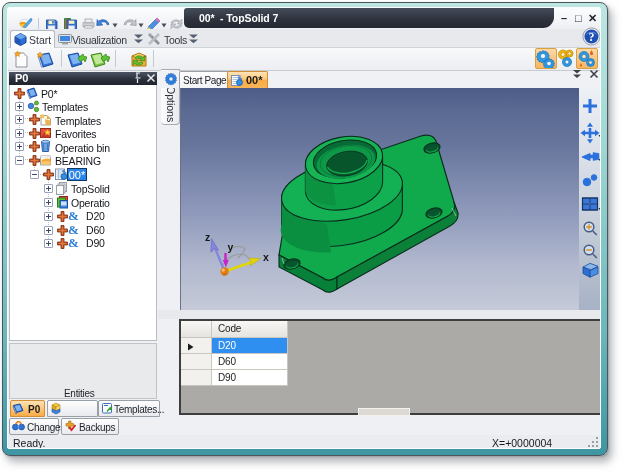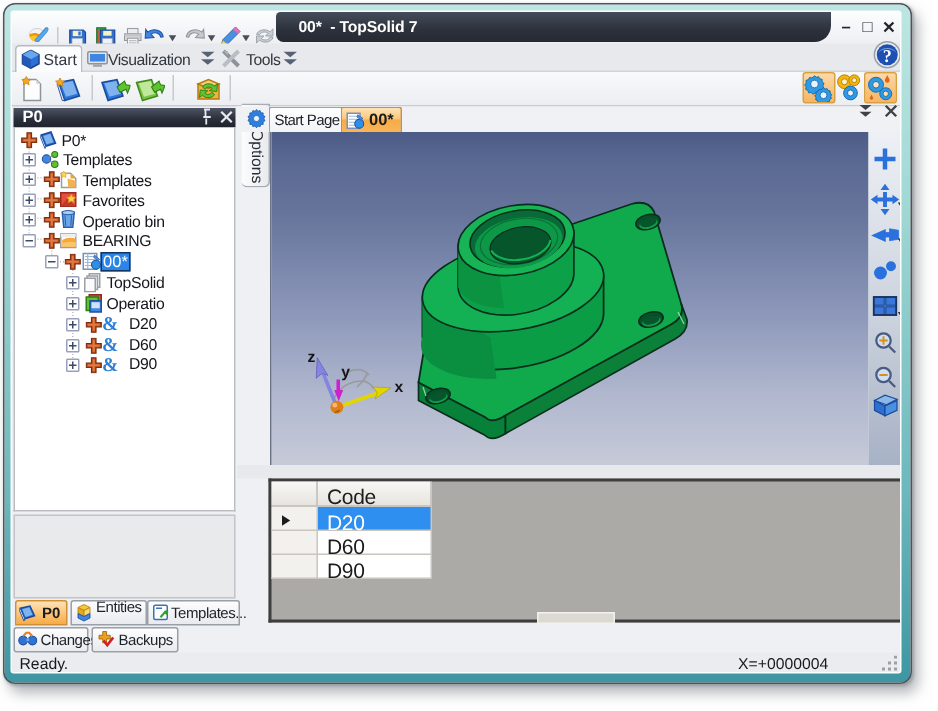--- a/index.html
+++ b/index.html
@@ -58,21 +58,21 @@
   background:linear-gradient(180deg,#fee3b6 0%,#fbc87c 45%,#f8ab45 50%,#f9b558 100%);
   border:1px solid #d08f35; border-bottom:none; border-radius:2px 2px 0 0;
   color:#1c1c1c; font-weight:bold; }
 #viewport { left:172px; top:80px; width:399px; height:222px; border-left:1px solid #6a7288;
   background:linear-gradient(180deg,#4d5c87 0%,#5b6a93 10%,#67759c 25%,#8d98ba 55%,#b2b9cf 80%,#c6cad8 100%); }
 #rtoolbar { left:571px; top:80px; width:23px; height:222px;
   background:linear-gradient(180deg,#edf0f5,#ccd3de 55%,#b2bccc 85%,#a8b2c6); }
 #splitband { left:150px; top:302px; width:444px; height:9px; background:#e7e9ec; }
 #tablepanel { left:171px; top:311px; width:423px; height:96px;
   background:#abaaa7; border:2px solid #3e3e3e; border-right:none; }
-.cell { position:absolute; font-size:14px; letter-spacing:-0.2px; color:#1c1c1c; }
+.cell { position:absolute; font-size:10px; letter-spacing:-0.2px; color:#1c1c1c; }
 .t11 { font-size:10.5px; letter-spacing:-0.2px; color:#14161c; }
 #statusbar { left:0; top:427px; width:594px; height:15px; background:#eaecef; }
 .btab { position:absolute; font-size:10.5px; letter-spacing:-0.2px; color:#1d2128; display:flex;
   align-items:center; background:linear-gradient(180deg,#fdfdfe,#e8eaee);
   border:1px solid #9aa0a8; border-radius:2px 2px 0 0; height:17px; }
 </style>
 </head>
 <body>
 <div id="stage">
  <div id="frame" class="abs"></div>
@@ -535,21 +535,21 @@
         <path d="M2.5 2.5 L5.5 9.5 5 11 2 4z" fill="#e8eef8" stroke="#1a4a9a" stroke-width="0.6"></path>
       </svg>
    <div class="abs" style="left:20px;top:396px;font-size:10px;font-weight:bold;color:#1c1c1c">P0</div>
    <div class="abs btab" style="left:39px;top:392px;width:51px"></div>
    <svg class="abs" style="left:42px;top:394px" width="12" height="13" viewBox="0 0 12 13">
         <path d="M2 3 l4 -2 4 2 -4 2z" fill="#f5c842" stroke="#b8860b" stroke-width="0.6"></path>
         <path d="M2 3 v4 l4 2 v-4z" fill="#e8a81e" stroke="#b8860b" stroke-width="0.6"></path>
         <path d="M10 3 v4 l-4 2 v-4z" fill="#f5d878" stroke="#b8860b" stroke-width="0.6"></path>
         <path d="M2 7 v3 l4 2 4 -2 v-3 l-4 2z" fill="#3f86e0" stroke="#1d4fa0" stroke-width="0.6"></path>
       </svg>
-   <div class="abs" style="left:56px;top:392px;font-size:10px;letter-spacing:-0.3px;color:#1d2128">Entities</div>
+   <div class="abs" style="left:56px;top:380px;font-size:10px;letter-spacing:-0.3px;color:#1d2128">Entities</div>
    <div class="abs btab" style="left:90px;top:392px;width:62px"></div>
    <svg class="abs" style="left:93px;top:394px" width="12" height="13" viewBox="0 0 12 13">
         <rect x="1.5" y="1.5" width="9" height="9.5" rx="1" fill="#fdfdfd" stroke="#3c6fb8"></rect>
         <path d="M3 3.5 h4" stroke="#3c6fb8"></path>
         <path d="M6 9.5 l3 -3.5 1.5 1.5 M9 6 l2 0" stroke="#30a030" stroke-width="1.4" fill="none"></path>
         <path d="M9.5 4.5 l2 1.5 -2.5 .8z" fill="#30a030"></path>
       </svg>
    <div class="abs" style="left:106px;top:396px;font-size:10px;letter-spacing:-0.3px;color:#1d2128">Templates...</div>
 
    <div class="abs btab" style="left:1px;top:410px;width:50px;border-radius:2px"></div>

